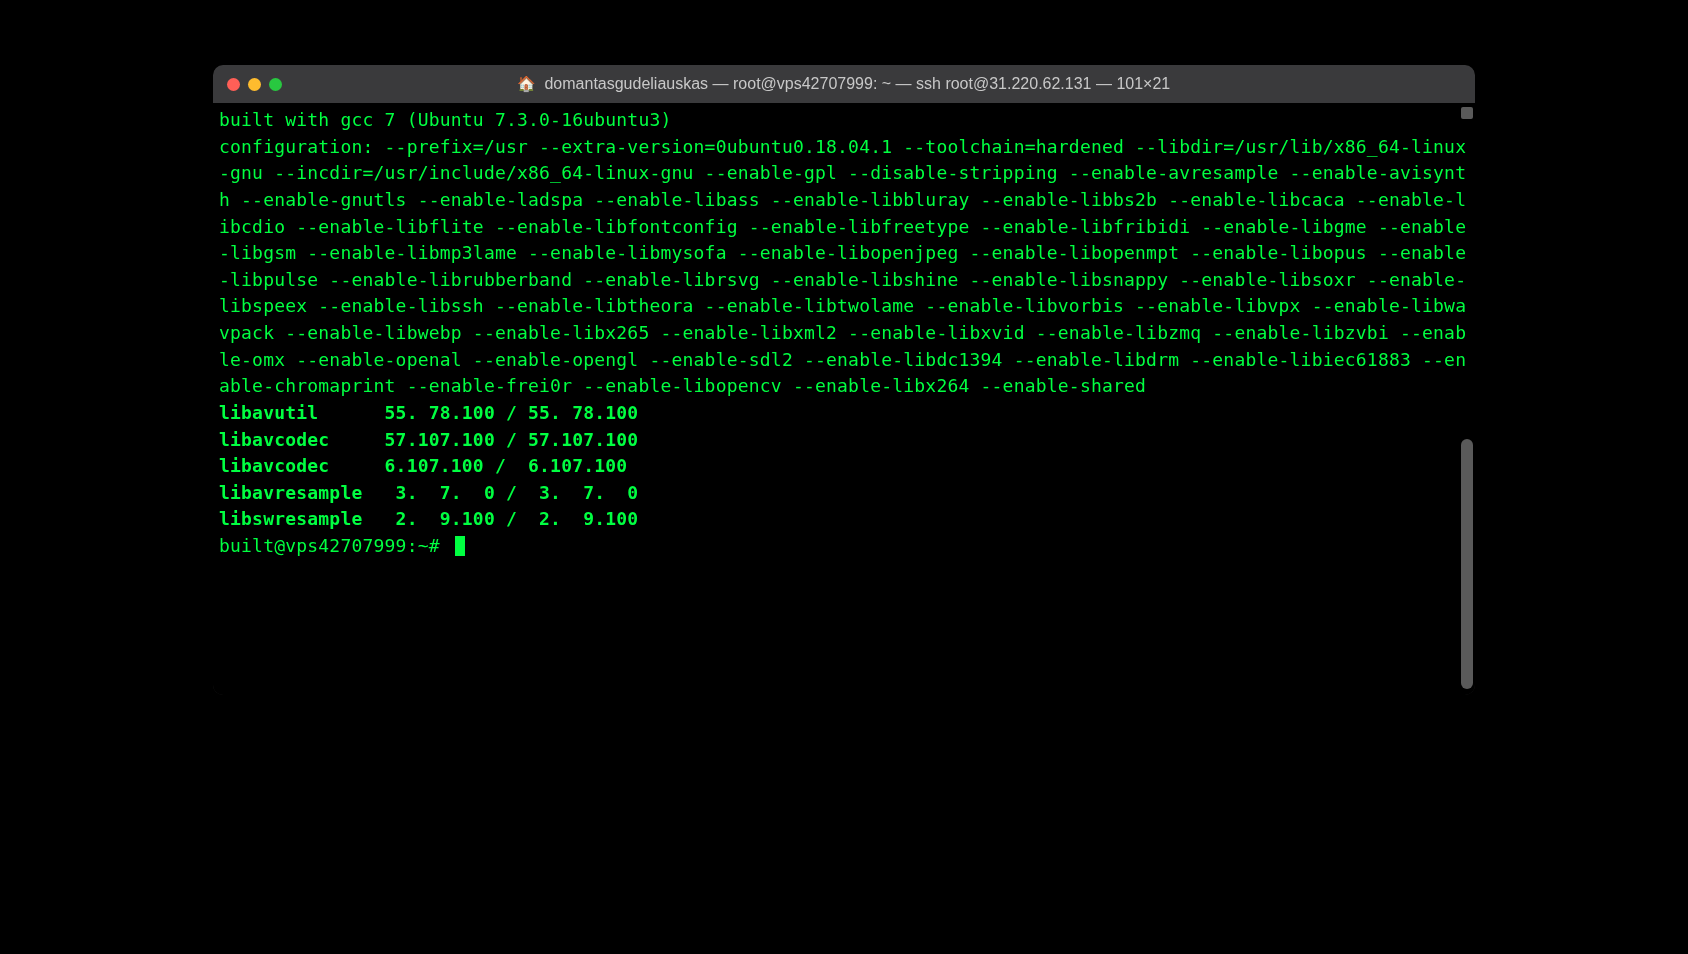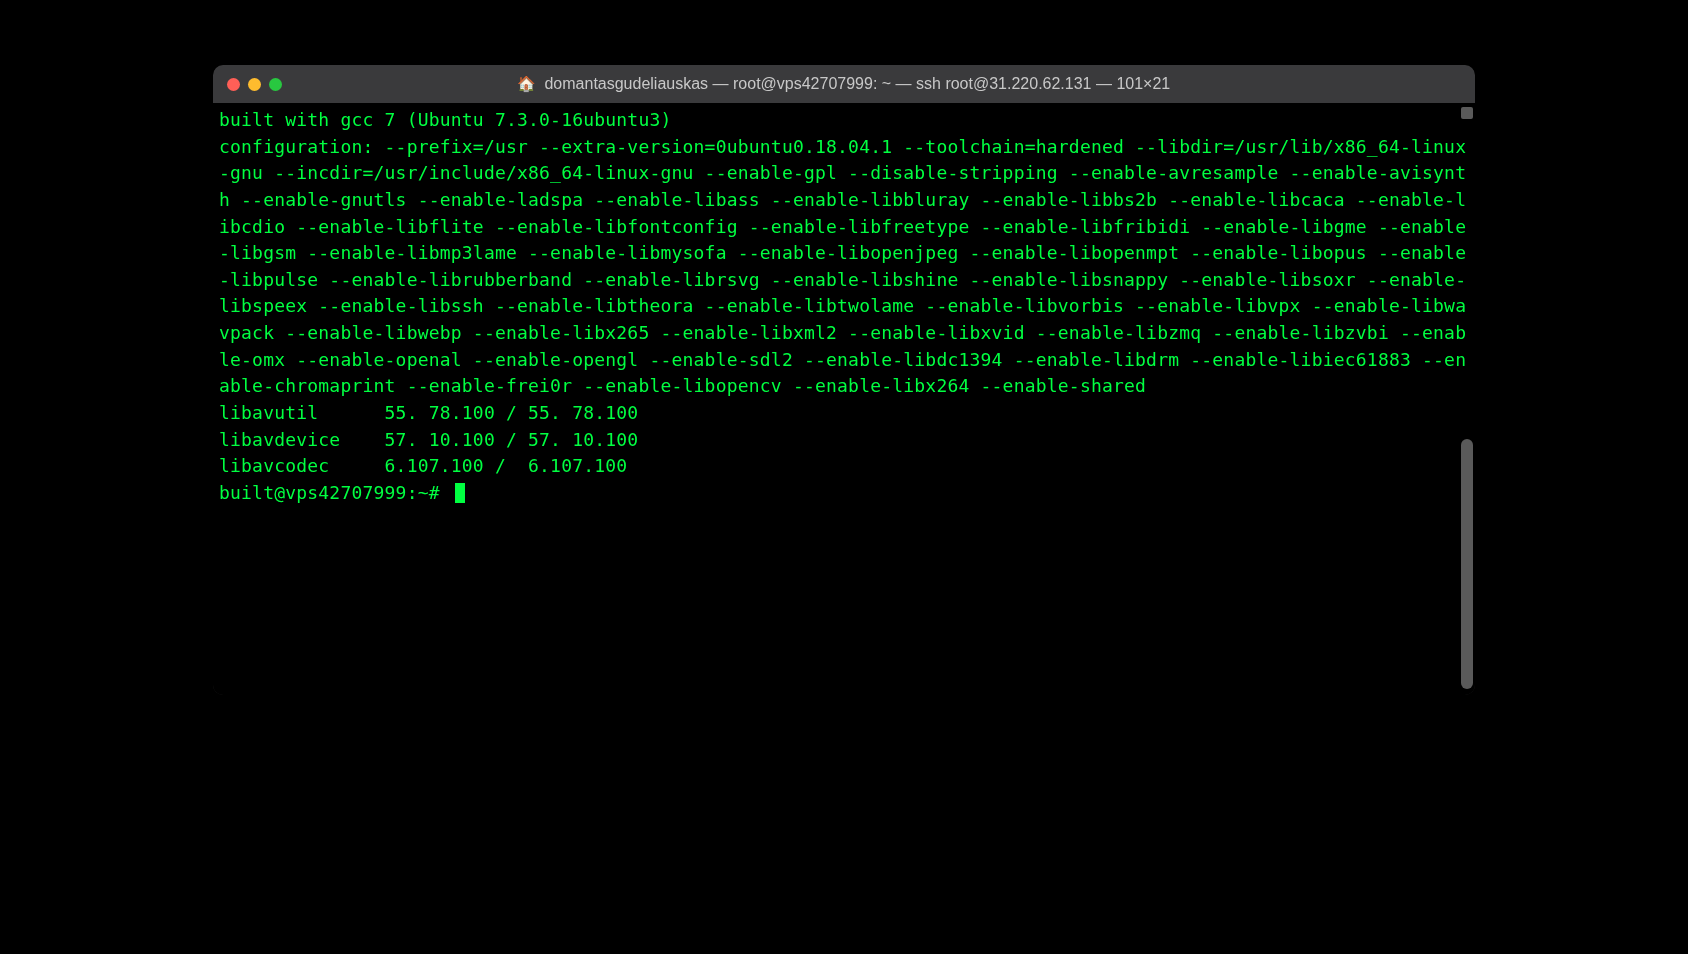--- a/index.html
+++ b/index.html
@@ -91,20 +91,21 @@
       font-weight: 500;
     }
     
     .terminal-content {
       white-space: pre-wrap;
       word-break: break-all;
     }
     
     .terminal-line {
       white-space: pre;
+      font-weight: bold;
     }
     
     .prompt-line {
       white-space: pre;
       display: flex;
       align-items: center;
     }
     
     .cursor {
       display: inline-block;
@@ -149,18 +150,20 @@
       <span class="home-icon">🏠</span>
       <span>domantasgudeliauskas — root@vps42707999: ~ — ssh root@31.220.62.131 — 101×21</span>
     </div>
   </div>
 
   <div class="terminal-body">
     <div class="scroll-indicator-top"></div>
     <div class="terminal-content">built with gcc 7 (Ubuntu 7.3.0-16ubuntu3)
 configuration: --prefix=/usr --extra-version=0ubuntu0.18.04.1 --toolchain=hardened --libdir=/usr/lib/x86_64-linux-gnu --incdir=/usr/include/x86_64-linux-gnu --enable-gpl --disable-stripping --enable-avresample --enable-avisynth --enable-gnutls --enable-ladspa --enable-libass --enable-libbluray --enable-libbs2b --enable-libcaca --enable-libcdio --enable-libflite --enable-libfontconfig --enable-libfreetype --enable-libfribidi --enable-libgme --enable-libgsm --enable-libmp3lame --enable-libmysofa --enable-libopenjpeg --enable-libopenmpt --enable-libopus --enable-libpulse --enable-librubberband --enable-librsvg --enable-libshine --enable-libsnappy --enable-libsoxr --enable-libspeex --enable-libssh --enable-libtheora --enable-libtwolame --enable-libvorbis --enable-libvpx --enable-libwavpack --enable-libwebp --enable-libx265 --enable-libxml2 --enable-libxvid --enable-libzmq --enable-libzvbi --enable-omx --enable-openal --enable-opengl --enable-sdl2 --enable-libdc1394 --enable-libdrm --enable-libiec61883 --enable-chromaprint --enable-frei0r --enable-libopencv --enable-libx264 --enable-shared</div>
     <div class="terminal-line">libavutil      55. 78.100 / 55. 78.100</div>
-    <div class="terminal-line">libavdevice    57. 10.100 / 57. 10.100</div>
+    <div class="terminal-line">libavcodec     57.107.100 / 57.107.100</div>
     <div class="terminal-line">libavcodec     6.107.100 /  6.107.100</div>
+    <div class="terminal-line">libavresample   3.  7.  0 /  3.  7.  0</div>
+    <div class="terminal-line">libswresample   2.  9.100 /  2.  9.100</div>
     <div class="prompt-line"><span>built@vps42707999:~# </span><span class="cursor"></span></div>
     <div class="scrollbar-thumb"></div>
   </div>
 </div>
 
 </body></html>

